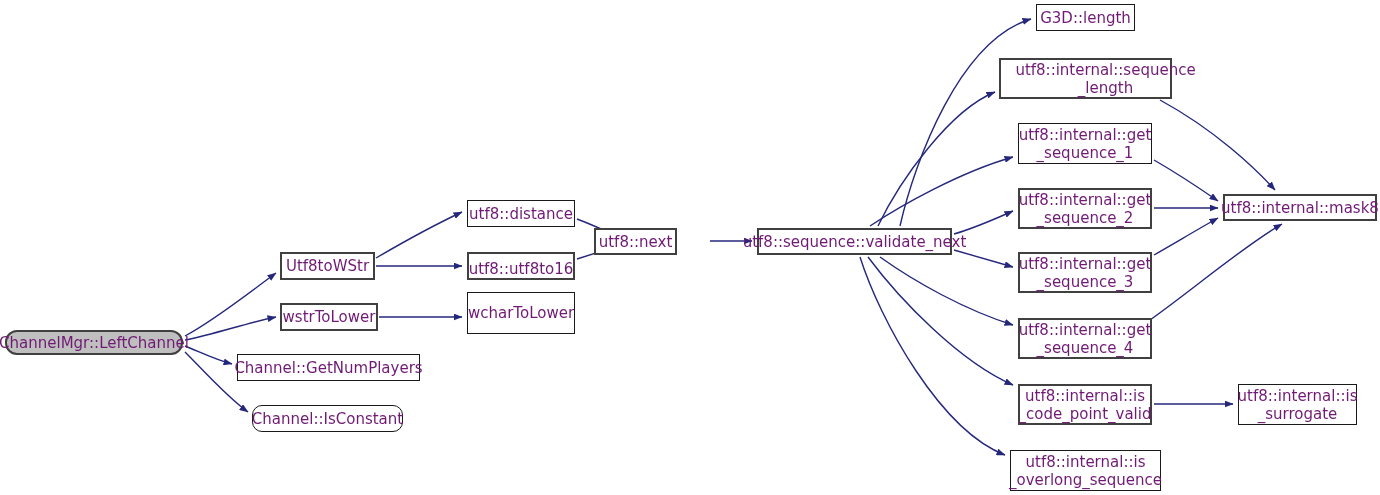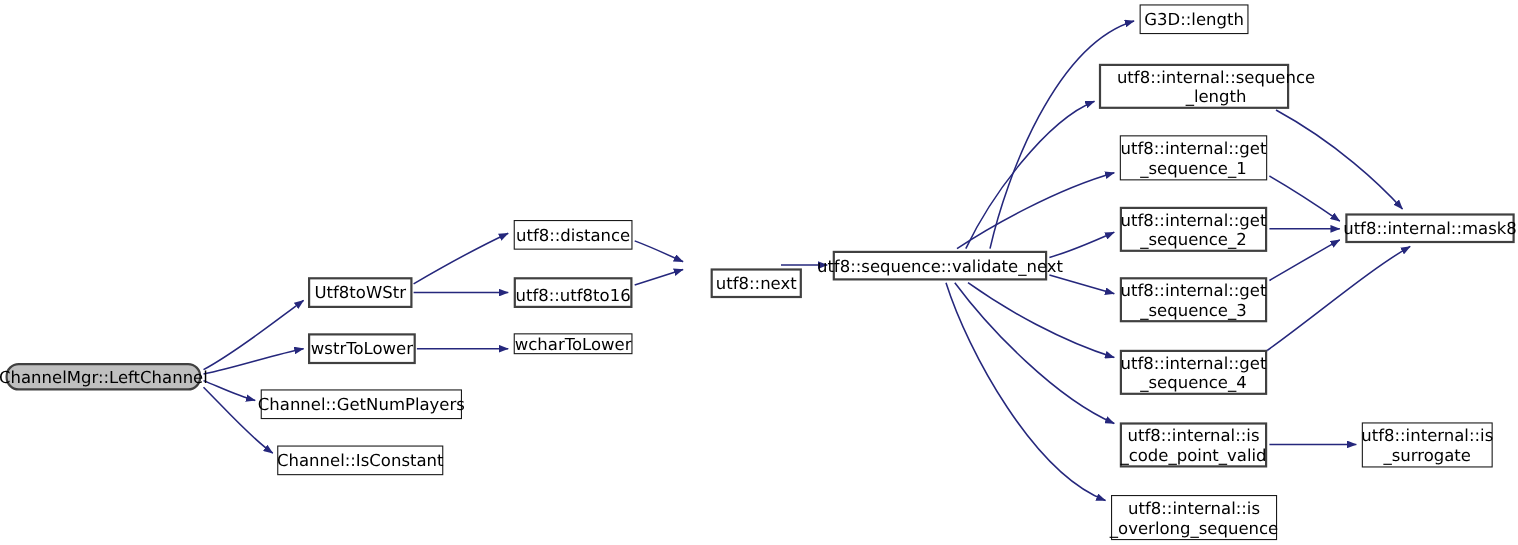--- a/index.html
+++ b/index.html
@@ -26,21 +26,21 @@
   }
   .node {
     position: absolute;
     box-sizing: border-box;
     display: flex;
     align-items: center;
     justify-content: center;
     text-align: center;
     background: #ffffff;
     border: 1px solid #1a1a1a;
-    color: #000000;
+    color: #701a75;
     font-size: 15px;
     line-height: 18px;
     letter-spacing: 0px;
     white-space: pre-line;
     z-index: 5;
   }
   .node.thick {
     border: 2px solid #404040;
   }
   .node.current {
@@ -90,25 +90,25 @@
         <path d="M 1150,320 C 1195,288 1245,245 1282,224" fill="none" stroke="#25277c" stroke-width="1.4" marker-end="url(#arrowhead)"></path>
         <path d="M 1154,404 L 1233,404" fill="none" stroke="#25277c" stroke-width="1.4" marker-end="url(#arrowhead)"></path>
       </g>
   </svg>
 
   <div id="node-layer">
       <div class="node current" style="left: 5px; top: 330px; width: 178px; height: 25px; border-radius: 12px;"><span class="node-label">ChannelMgr::LeftChannel</span></div>
       <div class="node thick" style="left: 280px; top: 252px; width: 95px; height: 28px;"><span class="node-label">Utf8toWStr</span></div>
       <div class="node thick" style="left: 280px; top: 303px; width: 98px; height: 28px;"><span class="node-label">wstrToLower</span></div>
       <div class="node" style="left: 237px; top: 354px; width: 183px; height: 27px;"><span class="node-label">Channel::GetNumPlayers</span></div>
-      <div class="node" style="left: 252px; top: 405px; width: 151px; height: 27px;"><span class="node-label">Channel::IsConstant</span></div>
+      <div class="node" style="left: 252px; top: 405px; width: 151px; height: 27px; border-radius: 10px;"><span class="node-label">Channel::IsConstant</span></div>
       <div class="node" style="left: 467px; top: 200px; width: 108px; height: 27px;"><span class="node-label">utf8::distance</span></div>
       <div class="node thick" style="left: 467px; top: 252px; width: 108px; height: 28px; align-items: flex-end;"><span class="node-label">utf8::utf8to16</span></div>
-      <div class="node" style="left: 467px; top: 303px; width: 108px; height: 19px;"><span class="node-label">wcharToLower</span></div>
-      <div class="node thick" style="left: 646px; top: 228px; width: 83px; height: 27px; margin-top: 16px;"><span class="node-label">utf8::next</span></div>
+      <div class="node" style="left: 467px; top: 292px; width: 108px; height: 42px;"><span class="node-label">wcharToLower</span></div>
+      <div class="node thick" style="left: 594px; top: 228px; width: 83px; height: 27px;"><span class="node-label">utf8::next</span></div>
       <div class="node thick" style="left: 757px; top: 228px; width: 195px; height: 27px;"><span class="node-label">utf8::sequence::validate_next</span></div>
       <div class="node" style="left: 1036px; top: 4px; width: 99px; height: 27px;"><span class="node-label">G3D::length</span></div>
       <div class="node thick" style="left: 999px; top: 58px; width: 173px; height: 41px; padding-left: 40px;"><span class="node-label">utf8::internal::sequence
 _length</span></div>
       <div class="node" style="left: 1018px; top: 123px; width: 134px; height: 41px;"><span class="node-label">utf8::internal::get
 _sequence_1</span></div>
       <div class="node thick" style="left: 1018px; top: 188px; width: 134px; height: 41px;"><span class="node-label">utf8::internal::get
 _sequence_2</span></div>
       <div class="node thick" style="left: 1018px; top: 252px; width: 134px; height: 41px;"><span class="node-label">utf8::internal::get
 _sequence_3</span></div>

